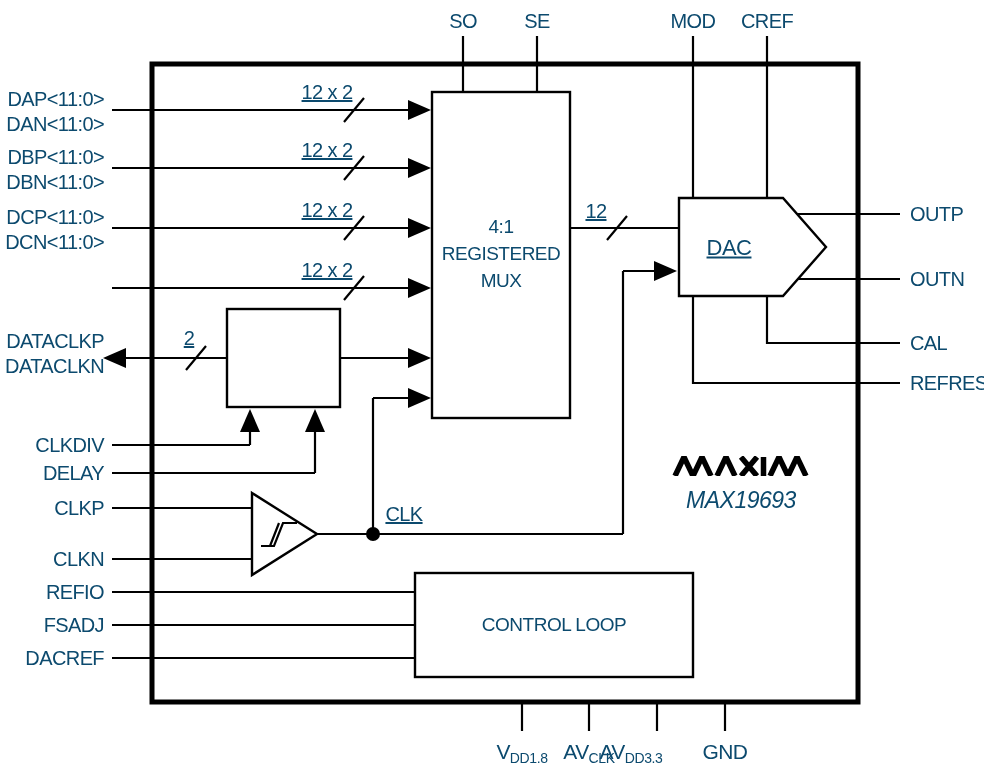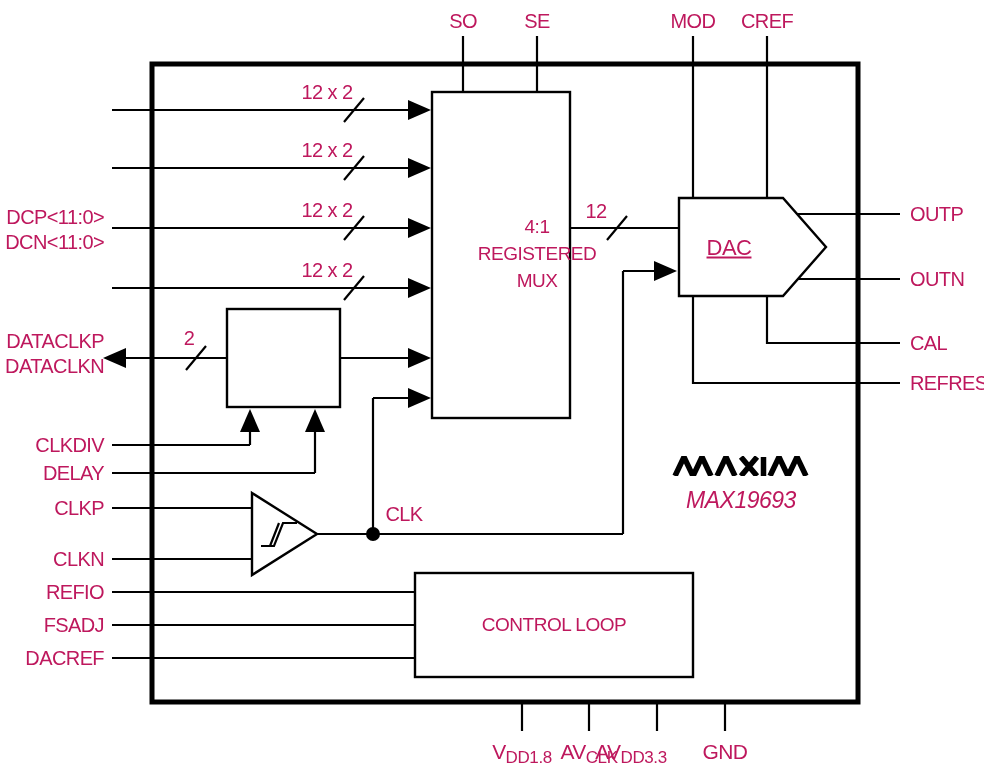--- a/index.html
+++ b/index.html
@@ -1,31 +1,31 @@
 <!DOCTYPE html>
 <html><head>
 <meta charset="utf-8">
 <style>
   html,body{margin:0;padding:0;background:#fff;}
   .stage{position:relative;width:984px;height:782px;background:#fff;overflow:hidden;
-         font-family:"Liberation Sans",sans-serif;color:#be185d;}
+         font-family:"Liberation Sans",sans-serif;color:#0c4a6e;}
   svg{position:absolute;left:0;top:0;}
   .lbl{position:absolute;font-size:20px;line-height:1;letter-spacing:-0.6px;white-space:nowrap;}
   .two{line-height:25px;}
   .leftcol{left:0;width:104px;text-align:right;transform:translateY(-50%);}
   .rightcol{left:910px;transform:translateY(-50%);}
   .toppin{transform:translateX(-50%);top:11px;}
-  .mid{transform:translate(-50%,-50%);}
+  .mid{transform:translate(-50%,-50%);text-decoration:underline;}
   .blocktext{position:absolute;text-align:center;transform:translate(-50%,-50%);
              font-size:19px;line-height:25px;letter-spacing:-0.5px;white-space:nowrap;}
-  .muxtext{line-height:27px;margin-left:36px;}
+  .muxtext{line-height:27px;}
   .dactext{font-size:22px;text-decoration:underline;}
   .bottompin{position:absolute;transform:translateX(-50%);top:740px;font-size:21px;
              letter-spacing:-0.6px;white-space:nowrap;}
-  .bottompin .sub{font-size:17px;vertical-align:-0.25em;letter-spacing:-0.4px;}
+  .bottompin .sub{font-size:14px;vertical-align:-0.25em;letter-spacing:-0.4px;}
   .part{position:absolute;transform:translate(-50%,-50%);font-size:23px;font-style:italic;
         letter-spacing:-0.5px;white-space:nowrap;text-align:right;}
 </style>
 </head>
 <body>
 
 <div class="stage">
 
   <svg width="984" height="782" viewBox="0 0 984 782">
 
@@ -68,20 +68,28 @@
     <path fill="none" stroke="#000" stroke-width="2.2" d="M261 546 H274 L283 523 H297 M270 546 L279 523"></path>
 
     <circle cx="373" cy="534" r="7" fill="#000"></circle>
   </svg>
 
   <span class="lbl toppin" style="left:463px">SO</span>
   <span class="lbl toppin" style="left:537px">SE</span>
   <span class="lbl toppin" style="left:693px">MOD</span>
   <span class="lbl toppin" style="left:767px">CREF</span>
 
+  <div class="lbl two leftcol" style="top:112px">
+    <div>DAP&lt;11:0&gt;</div>
+    <div>DAN&lt;11:0&gt;</div>
+  </div>
+  <div class="lbl two leftcol" style="top:170px">
+    <div>DBP&lt;11:0&gt;</div>
+    <div>DBN&lt;11:0&gt;</div>
+  </div>
   <div class="lbl two leftcol" style="top:230px">
     <div>DCP&lt;11:0&gt;</div>
     <div>DCN&lt;11:0&gt;</div>
   </div>
   <div class="lbl two leftcol" style="top:354px">
     <div>DATACLKP</div>
     <div>DATACLKN</div>
   </div>
 
   <div class="lbl leftcol" style="top:445px">CLKDIV</div>

